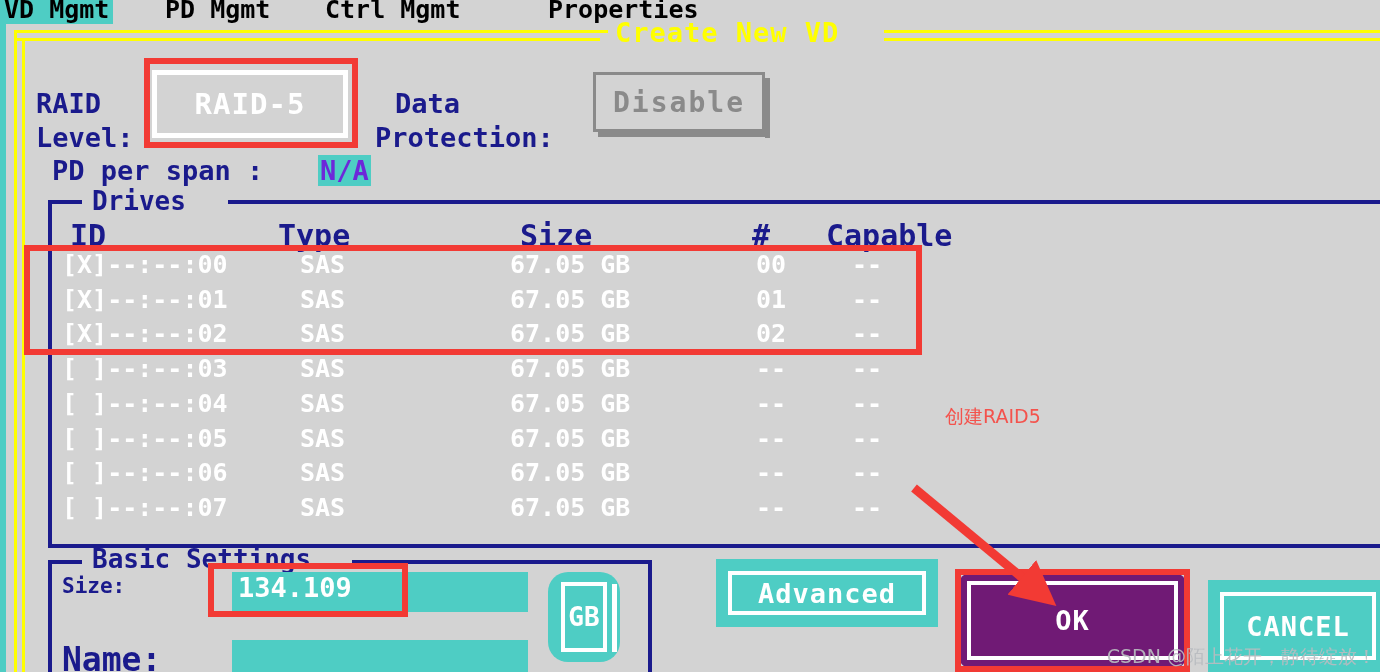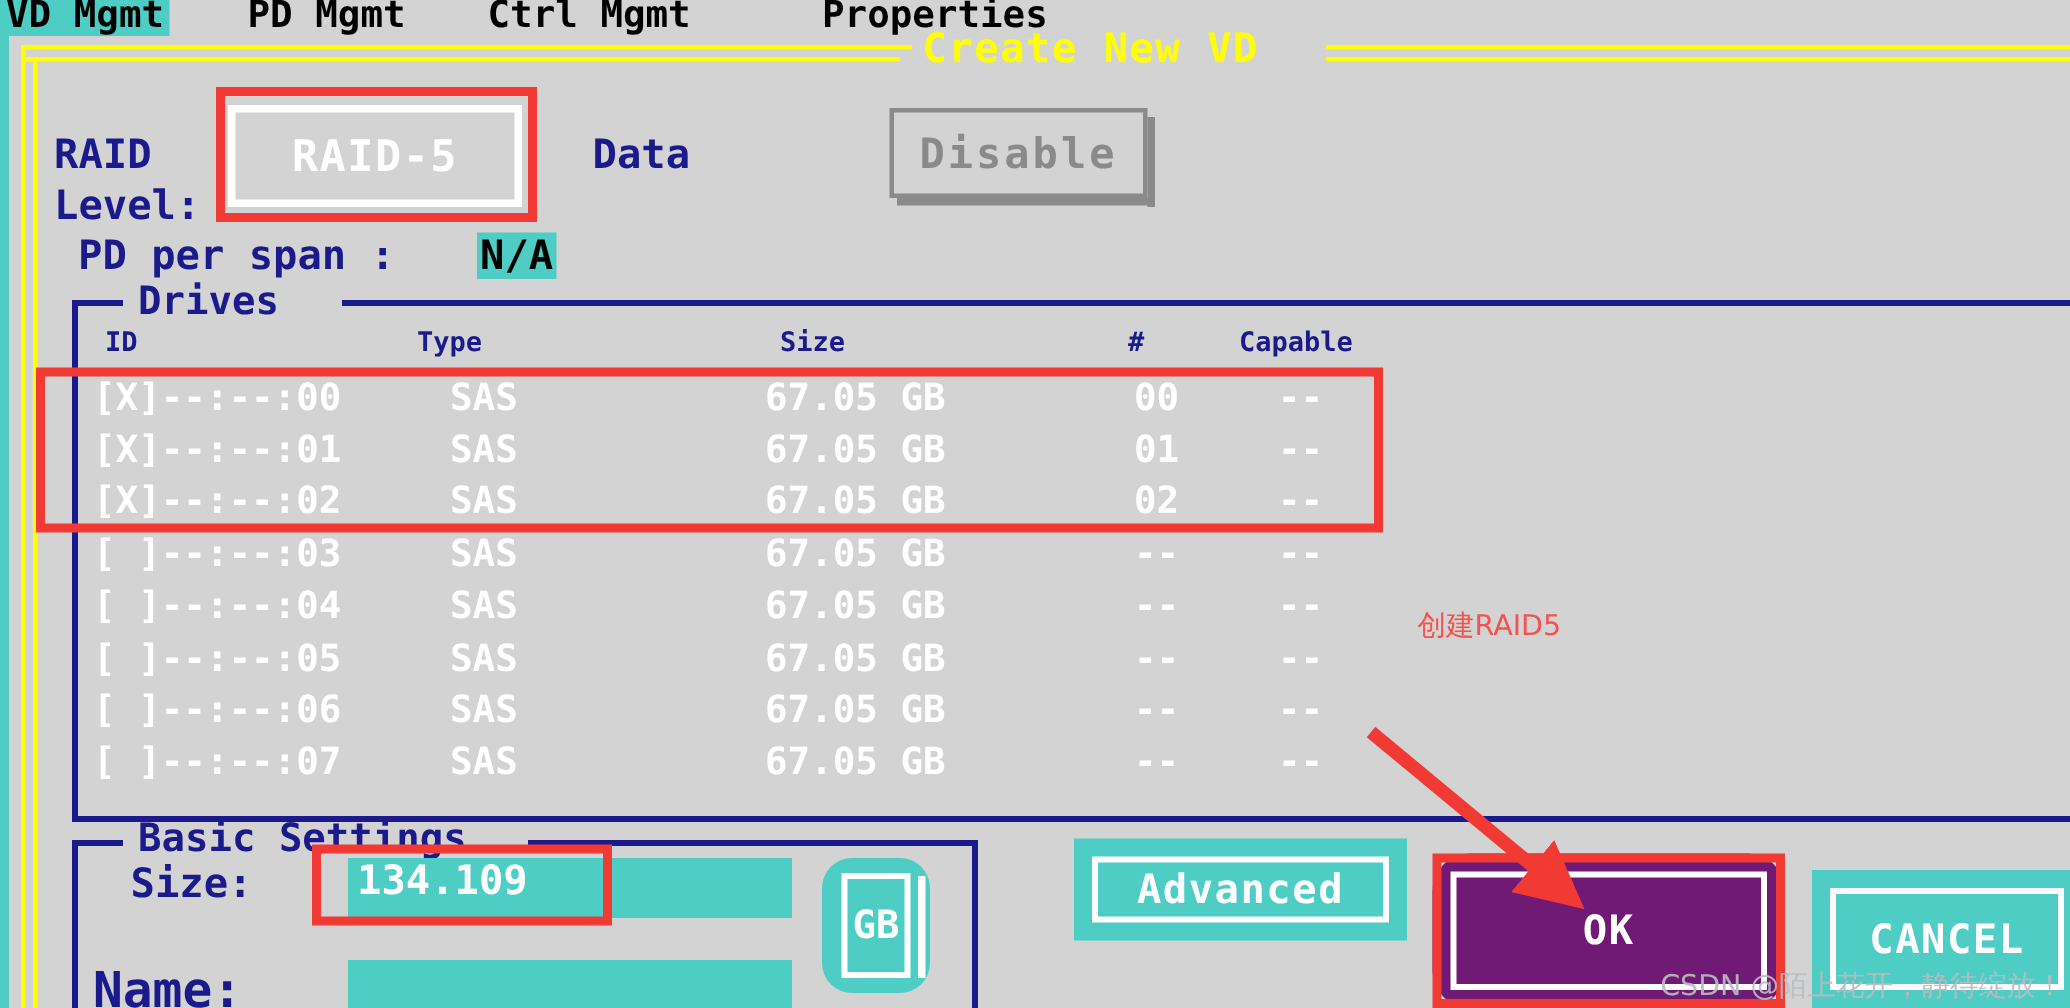--- a/index.html
+++ b/index.html
@@ -50,34 +50,34 @@
   .dd-dp{
     position:absolute;left:593px;top:72px;width:172px;height:60px;
     background:#d3d3d3;border:3px solid #8a8a8a;box-sizing:border-box;
     display:flex;align-items:center;justify-content:center;
   }
   .dd-dp span{color:#8a8a8a;font-size:28px;font-weight:bold;letter-spacing:2px;}
   .dd-dp-sh1{position:absolute;left:765px;top:78px;width:5px;height:60px;background:#8a8a8a;}
   .dd-dp-sh2{position:absolute;left:598px;top:132px;width:172px;height:5px;background:#8a8a8a;}
 
   
-  .cy-hl{background:#4ecdc4;color:#000000;font-weight:bold;position:absolute;padding:0 2px;text-align:center;}
+  .cy-hl{background:#4ecdc4;color:#6d28d9;font-weight:bold;position:absolute;padding:0 2px;text-align:center;}
 
   
   .gb-line{position:absolute;background:#1a1a8c;}
 
   
   .drow{position:absolute;color:#ffffff;font-weight:bold;font-size:25px;white-space:nowrap;}
   .c-id{position:absolute;left:0;}
   .c-type{position:absolute;left:238px;}
   .c-size{position:absolute;left:448px;}
   .c-num{position:absolute;left:694px;}
   .c-cap{position:absolute;left:790px;}
 
-  .colhdr{position:absolute;color:#1a1a8c;font-weight:bold;font-size:18px;white-space:nowrap;}
+  .colhdr{position:absolute;color:#1a1a8c;font-weight:bold;font-size:30px;white-space:nowrap;}
 
   
   .inp{position:absolute;background:#4ecdc4;}
   .inp-txt{position:absolute;color:#ffffff;font-weight:bold;font-size:27px;}
   .gb-unit{
     position:absolute;background:#4ecdc4;
     display:flex;align-items:center;justify-content:center;
   }
   .gb-unit-inner{
     border:4px solid #ffffff;width:46px;height:70px;box-sizing:border-box;
@@ -136,20 +136,21 @@
 
   <div class="navytext" style="left:36px;top:88px;font-size:27px;">RAID</div>
   <div class="navytext" style="left:36px;top:122px;font-size:27px;">Level:</div>
 
   <div class="dd-raid">
     <span>RAID-5</span>
   </div>
   <div class="dd-raid-sh"></div>
 
   <div class="navytext" style="left:375px;top:88px;font-size:27px;margin-left:20px;">Data</div>
+  <div class="navytext" style="left:375px;top:122px;font-size:27px;">Protection:</div>
 
   <div class="dd-dp">
     <span>Disable</span>
   </div>
   <div class="dd-dp-sh1"></div>
   <div class="dd-dp-sh2"></div>
 
   <div class="navytext" style="left:52px;top:155px;font-size:27px;">PD per span :</div>
   <div class="cy-hl" style="left:318px;top:155px;font-size:27px;">N/A</div>
 
@@ -223,21 +224,21 @@
         <span class="c-cap">--</span>
       </div>
     </div>
 
   <div class="gb-line" style="left:48px;top:560px;width:4px;height:112px;"></div>
   <div class="gb-line" style="left:48px;top:560px;width:34px;height:4px;"></div>
   <div class="gb-line" style="left:352px;top:560px;width:298px;height:4px;"></div>
   <div class="gb-line" style="left:648px;top:560px;width:4px;height:112px;"></div>
   <div class="navytext" style="left:92px;top:544px;font-size:26px;">Basic Settings</div>
 
-  <div class="navytext" style="left:62px;top:574px;font-size:27px;margin-left:25px;">Size:</div>
+  <div class="navytext" style="left:62px;top:574px;font-size:21px;">Size:</div>
   <div class="inp" style="left:232px;top:572px;width:296px;height:40px;"></div>
   <div class="inp-txt" style="left:238px;top:572px;">134.109</div>
 
   <div class="gb-unit" style="left:548px;top:572px;width:72px;height:90px;border-radius:20px;">
     <div class="gb-unit-inner">
       <span>GB</span>
     </div>
   </div>
   <div class="gb-unit-sh" style="left:612px;top:584px;width:5px;height:68px;"></div>
 

